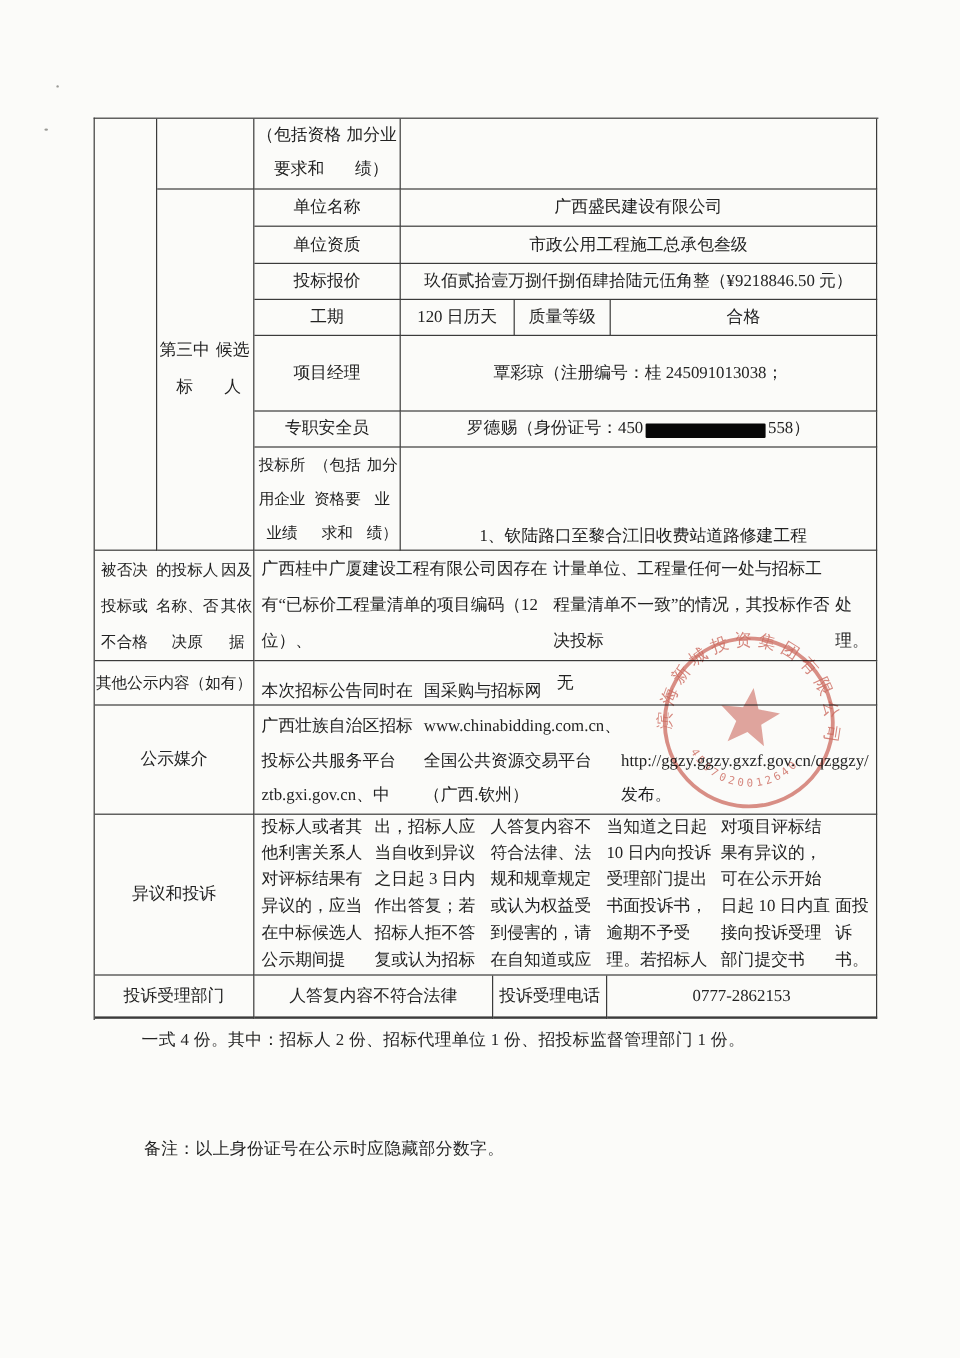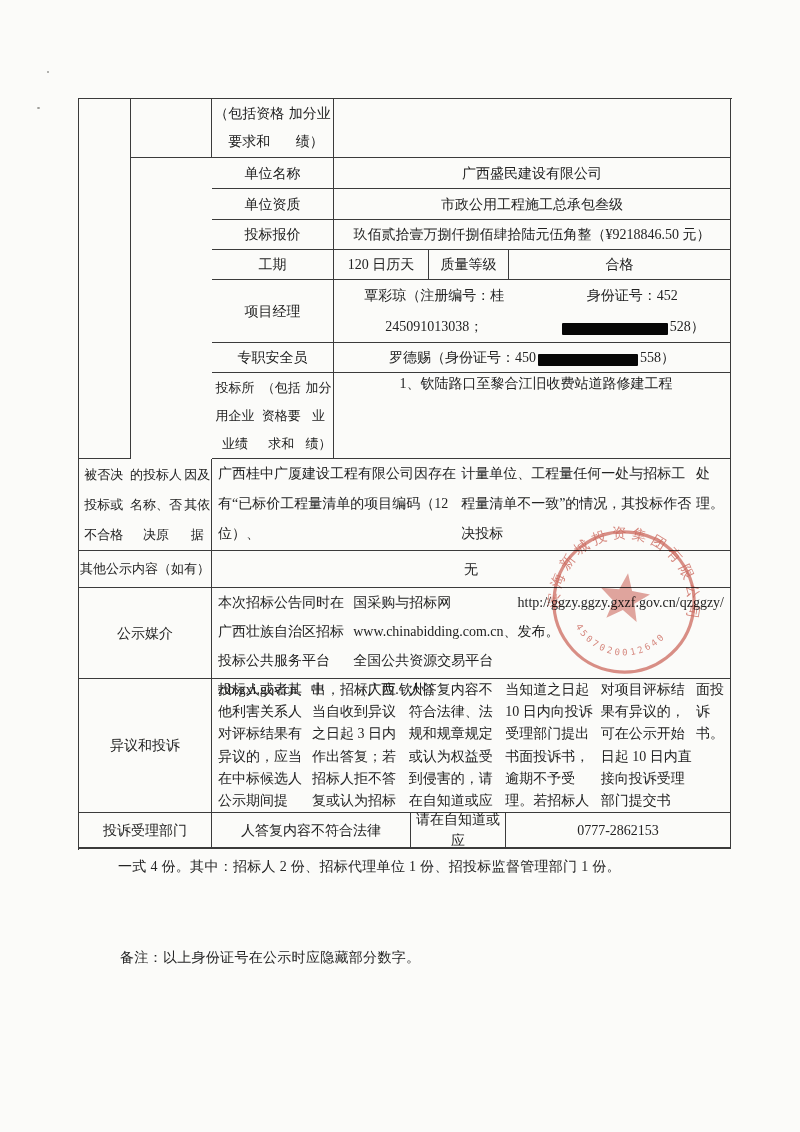--- a/index.html
+++ b/index.html
@@ -3,21 +3,21 @@
 <meta charset="utf-8">
 <style>
   html,body{margin:0;padding:0;background:#e8e8e6;}
   .page{position:relative;width:800px;height:1132px;margin:0 auto;background:#fbfbf9;
         font-family:"Liberation Serif","DejaVu Serif",serif;color:#222;overflow:hidden;}
   .tbl{position:absolute;left:78px;top:98px;width:653px;height:751px;
        border-top:1px solid #3b3b3b;border-left:1px solid #3b3b3b;}
   .cell{position:absolute;box-sizing:border-box;border-right:1px solid #3b3b3b;border-bottom:1px solid #3b3b3b;
         display:flex;flex-direction:row;align-items:center;justify-content:center;
         font-size:14px;text-align:center;line-height:1.5;}
-  .cell.left{align-items:flex-start;text-align:left;}
+  .cell.left{align-items:flex-end;text-align:left;}
   .lh28 div{line-height:28px;}
   .lh30 div{line-height:30px;}
   .lh29 div{line-height:29px;}
   .lh31 div{line-height:31px;}
   .lh22 div{line-height:22.2px;}
   .fs13{font-size:13px;}
   .bb2{border-bottom-width:2px;}
   .padlr{padding:0 6px 0 6px;}
   .redact{display:inline-block;height:12px;background:#070707;border-radius:1px;
           vertical-align:middle;transform:translateY(1px);margin:0 2px;}
@@ -38,20 +38,24 @@
 
     <div class="cell" style="left:0;top:0;width:52px;height:360px;"></div>
 
     <div class="cell" style="left:52px;top:0;width:81px;height:59px;"></div>
     <div class="cell lh28" style="left:133px;top:0;width:122px;height:59px;">
       <div>（包括资格要求和</div>
       <div>加分业绩）</div>
     </div>
     <div class="cell" style="left:255px;top:0;width:397px;height:59px;"></div>
 
+    <div class="cell lh31" style="left:52px;top:59px;width:81px;height:301px;">
+      <div>第三中标</div>
+      <div>候选人</div>
+    </div>
 
     <div class="cell" style="left:133px;top:59px;width:122px;height:31px;">
       <div>单位名称</div>
     </div>
     <div class="cell" style="left:133px;top:90px;width:122px;height:31px;">
       <div>单位资质</div>
     </div>
 
     <div class="cell" style="left:255px;top:59px;width:397px;height:31px;">
       <div>广西盛民建设有限公司</div>
@@ -78,21 +82,20 @@
     </div>
     <div class="cell" style="left:430px;top:151px;width:222px;height:30px;">
       <div>合格</div>
     </div>
 
     <div class="cell" style="left:133px;top:181px;width:122px;height:63px;">
       <div>项目经理</div>
     </div>
     <div class="cell lh31" style="left:255px;top:181px;width:397px;height:63px;">
       <div>覃彩琼（注册编号：桂 245091013038；</div>
-      <div><span>身份证号：452</span><span class="redact" style="width:106px;"></span><span>528）</span></div>
     </div>
 
     <div class="cell" style="left:133px;top:244px;width:122px;height:30px;">
       <div>专职安全员</div>
     </div>
     <div class="cell" style="left:255px;top:244px;width:397px;height:30px;">
       <div><span>罗德赐（身份证号：450</span><span class="redact" style="width:100px;"></span><span>558）</span></div>
     </div>
 
     <div class="cell lh28 fs13" style="left:133px;top:274px;width:122px;height:86px;">
@@ -143,21 +146,21 @@
       <div>面投诉书。</div>
     </div>
 
     <div class="cell bb2" style="left:0;top:714px;width:133px;height:36px;">
       <div>投诉受理部门</div>
     </div>
     <div class="cell bb2" style="left:133px;top:714px;width:199px;height:36px;">
       <div>人答复内容不符合法律</div>
     </div>
     <div class="cell bb2" style="left:332px;top:714px;width:95px;height:36px;">
-      <div>请在自知道或应</div>
+      <div>投诉受理电话</div>
     </div>
     <div class="cell bb2" style="left:427px;top:714px;width:225px;height:36px;">
       <div>0777-2862153</div>
     </div>
 
   </div>
 
   <svg class="stamp" viewBox="0 0 180 180">
     <g transform="rotate(8 90 90)" fill="none">
       <circle cx="90" cy="90" r="70" stroke="#c9574b" stroke-width="3.2" opacity="0.75"></circle>

